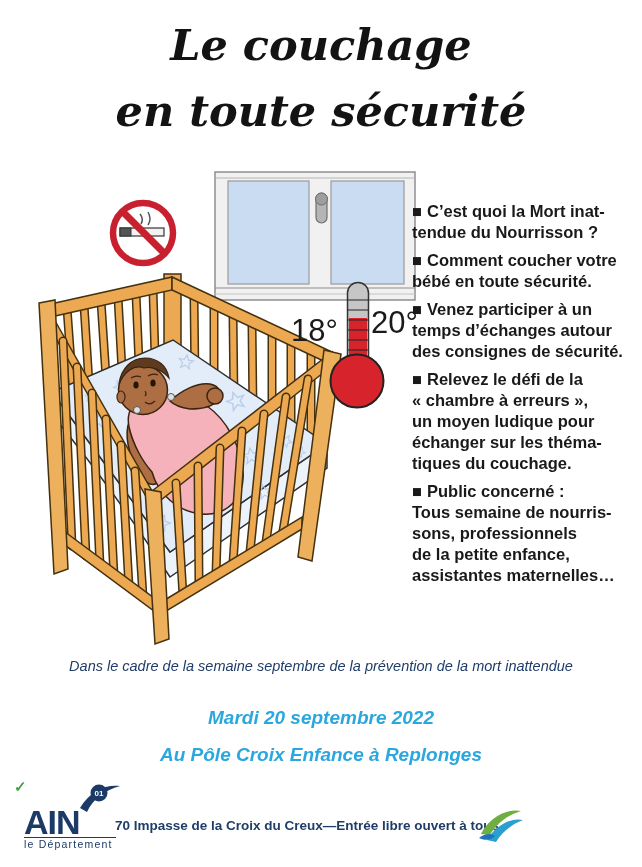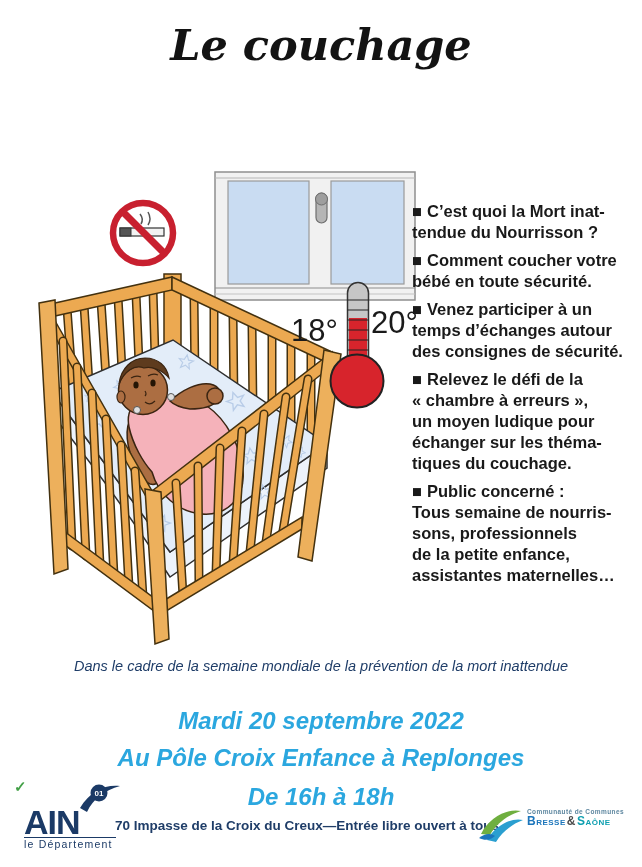--- a/index.html
+++ b/index.html
@@ -15,21 +15,21 @@
   .bullets{position:absolute;left:412px;top:201px;width:234px;
            font-weight:700;font-size:16.5px;line-height:21px;color:#191919;}
   .bullet{margin-bottom:7px;}
   .bullet .sq{margin-right:5px;}
   .bullet .txt{white-space:pre-line;text-align:center;}
 
   .intro{position:absolute;top:653px;left:0;width:100%;text-align:center;
          font-style:italic;font-weight:500;font-size:14.5px;line-height:27px;color:#1F3D68;}
 
   .event-line{position:absolute;left:0;width:100%;text-align:center;
-              font-style:italic;font-weight:700;font-size:24px;color:#2BA7DF;}
+              font-style:italic;font-weight:700;font-size:19px;color:#2BA7DF;}
   .ev-date{top:707px;}
   .ev-place{top:744px;}
   .ev-time{top:783px;}
 
   .address{position:absolute;top:818px;left:0;width:614px;text-align:center;
            font-weight:600;font-size:13.5px;color:#1F3D68;}
 
   .ain{position:absolute;left:12px;top:778px;}
   .ccbs{position:absolute;left:477px;top:804px;display:flex;align-items:flex-start;}
   .ccbs-text{margin-left:4px;padding-top:4px;line-height:1.15;}
@@ -39,20 +39,21 @@
   .ccbs-amp{color:#4a4a4a;padding:0 1px;}
   .ccbs-s{color:#0E9FB0;}
 </style>
 </head>
 <body>
 
 <div class="page">
 
   <div class="title">
     <div>Le couchage</div>
+    <div>en toute sécurité</div>
   </div>
 
   <svg class="illus" width="434" height="492" viewBox="0 170 434 492">
     <defs>
       <path id="star" d="M0,-9 L2.7,-2.8 9,-2.8 3.9,1.4 5.6,7.8 0,4 -5.6,7.8 -3.9,1.4 -9,-2.8 -2.7,-2.8 Z"></path>
     </defs>
 
     <g>
       <rect x="215" y="172" width="200" height="128" fill="#F1F1F1" stroke="#8E8E8E" stroke-width="1.5"></rect>
       <rect x="228" y="181" width="81" height="103" fill="#C9DCF2" stroke="#9A9A9A" stroke-width="1.2"></rect>
@@ -226,43 +227,38 @@
 échanger sur les théma-
 tiques du couchage.</span></div>
     <div class="bullet"><span class="sq">■</span><span class="txt">Public concerné :
 Tous semaine de nourris-
 sons, professionnels
 de la petite enfance,
 assistantes maternelles…</span></div>
   </div>
 
   <div class="intro">
-    <div>Dans le cadre de la semaine mondiale de la prévention de la mort inattendue</div>
+    <div>Dans le cadre de la semaine septembre de la prévention de la mort inattendue</div>
   </div>
 
   <div class="event-line ev-date">Mardi 20 septembre 2022</div>
   <div class="event-line ev-place">Au Pôle Croix Enfance à Replonges</div>
-  <div class="event-line ev-time">De 16h à 18h</div>
   <div class="address">70 Impasse de la Croix du Creux—Entrée libre ouvert à tous</div>
 
   <svg class="ain" width="112" height="84" viewBox="0 0 112 84">
     <text x="2" y="14" font-size="15" font-weight="bold" fill="#43A047" font-family="Liberation Sans, sans-serif">✓</text>
     <path d="M68,30 C78,13 94,6 108,8 C93,12 81,21 75,34 Z" fill="#1B3A66"></path>
     <circle cx="87" cy="15" r="8.5" fill="#1B3A66"></circle>
     <text x="87" y="18" text-anchor="middle" font-size="8" font-weight="bold" fill="#ffffff" font-family="Liberation Sans, sans-serif">01</text>
     <text x="12" y="56" font-size="34" font-weight="800" letter-spacing="-1" fill="#1B3A66" font-family="Liberation Sans, sans-serif">AIN</text>
     <rect x="12" y="59" width="92" height="1" fill="#1B3A66"></rect>
     <text x="12" y="70" font-size="10.5" letter-spacing="1.2" fill="#1B3A66" font-family="Liberation Sans, sans-serif">le Département</text>
   </svg>
 
   <div class="ccbs">
     <svg width="46" height="40" viewBox="0 0 46 40">
       <path d="M4,30 C12,14 30,4 44,7 C31,11 20,19 13,31 Z" fill="#6FAF3F"></path>
       <path d="M10,36 C18,22 34,13 46,16 C35,20 25,28 19,38 Z" fill="#2A9FD0"></path>
       <path d="M2,34 C8,29 14,29 18,32 C14,36 8,37 2,34 Z" fill="#1B75BB"></path>
     </svg>
-    <div class="ccbs-text">
-      <div class="ccbs-small">Communauté de Communes</div>
-      <div class="ccbs-name"><span class="ccbs-b">Bresse</span><span class="ccbs-amp">&amp;</span><span class="ccbs-s">Saône</span></div>
-    </div>
   </div>
 
 </div>
 
 </body></html>

